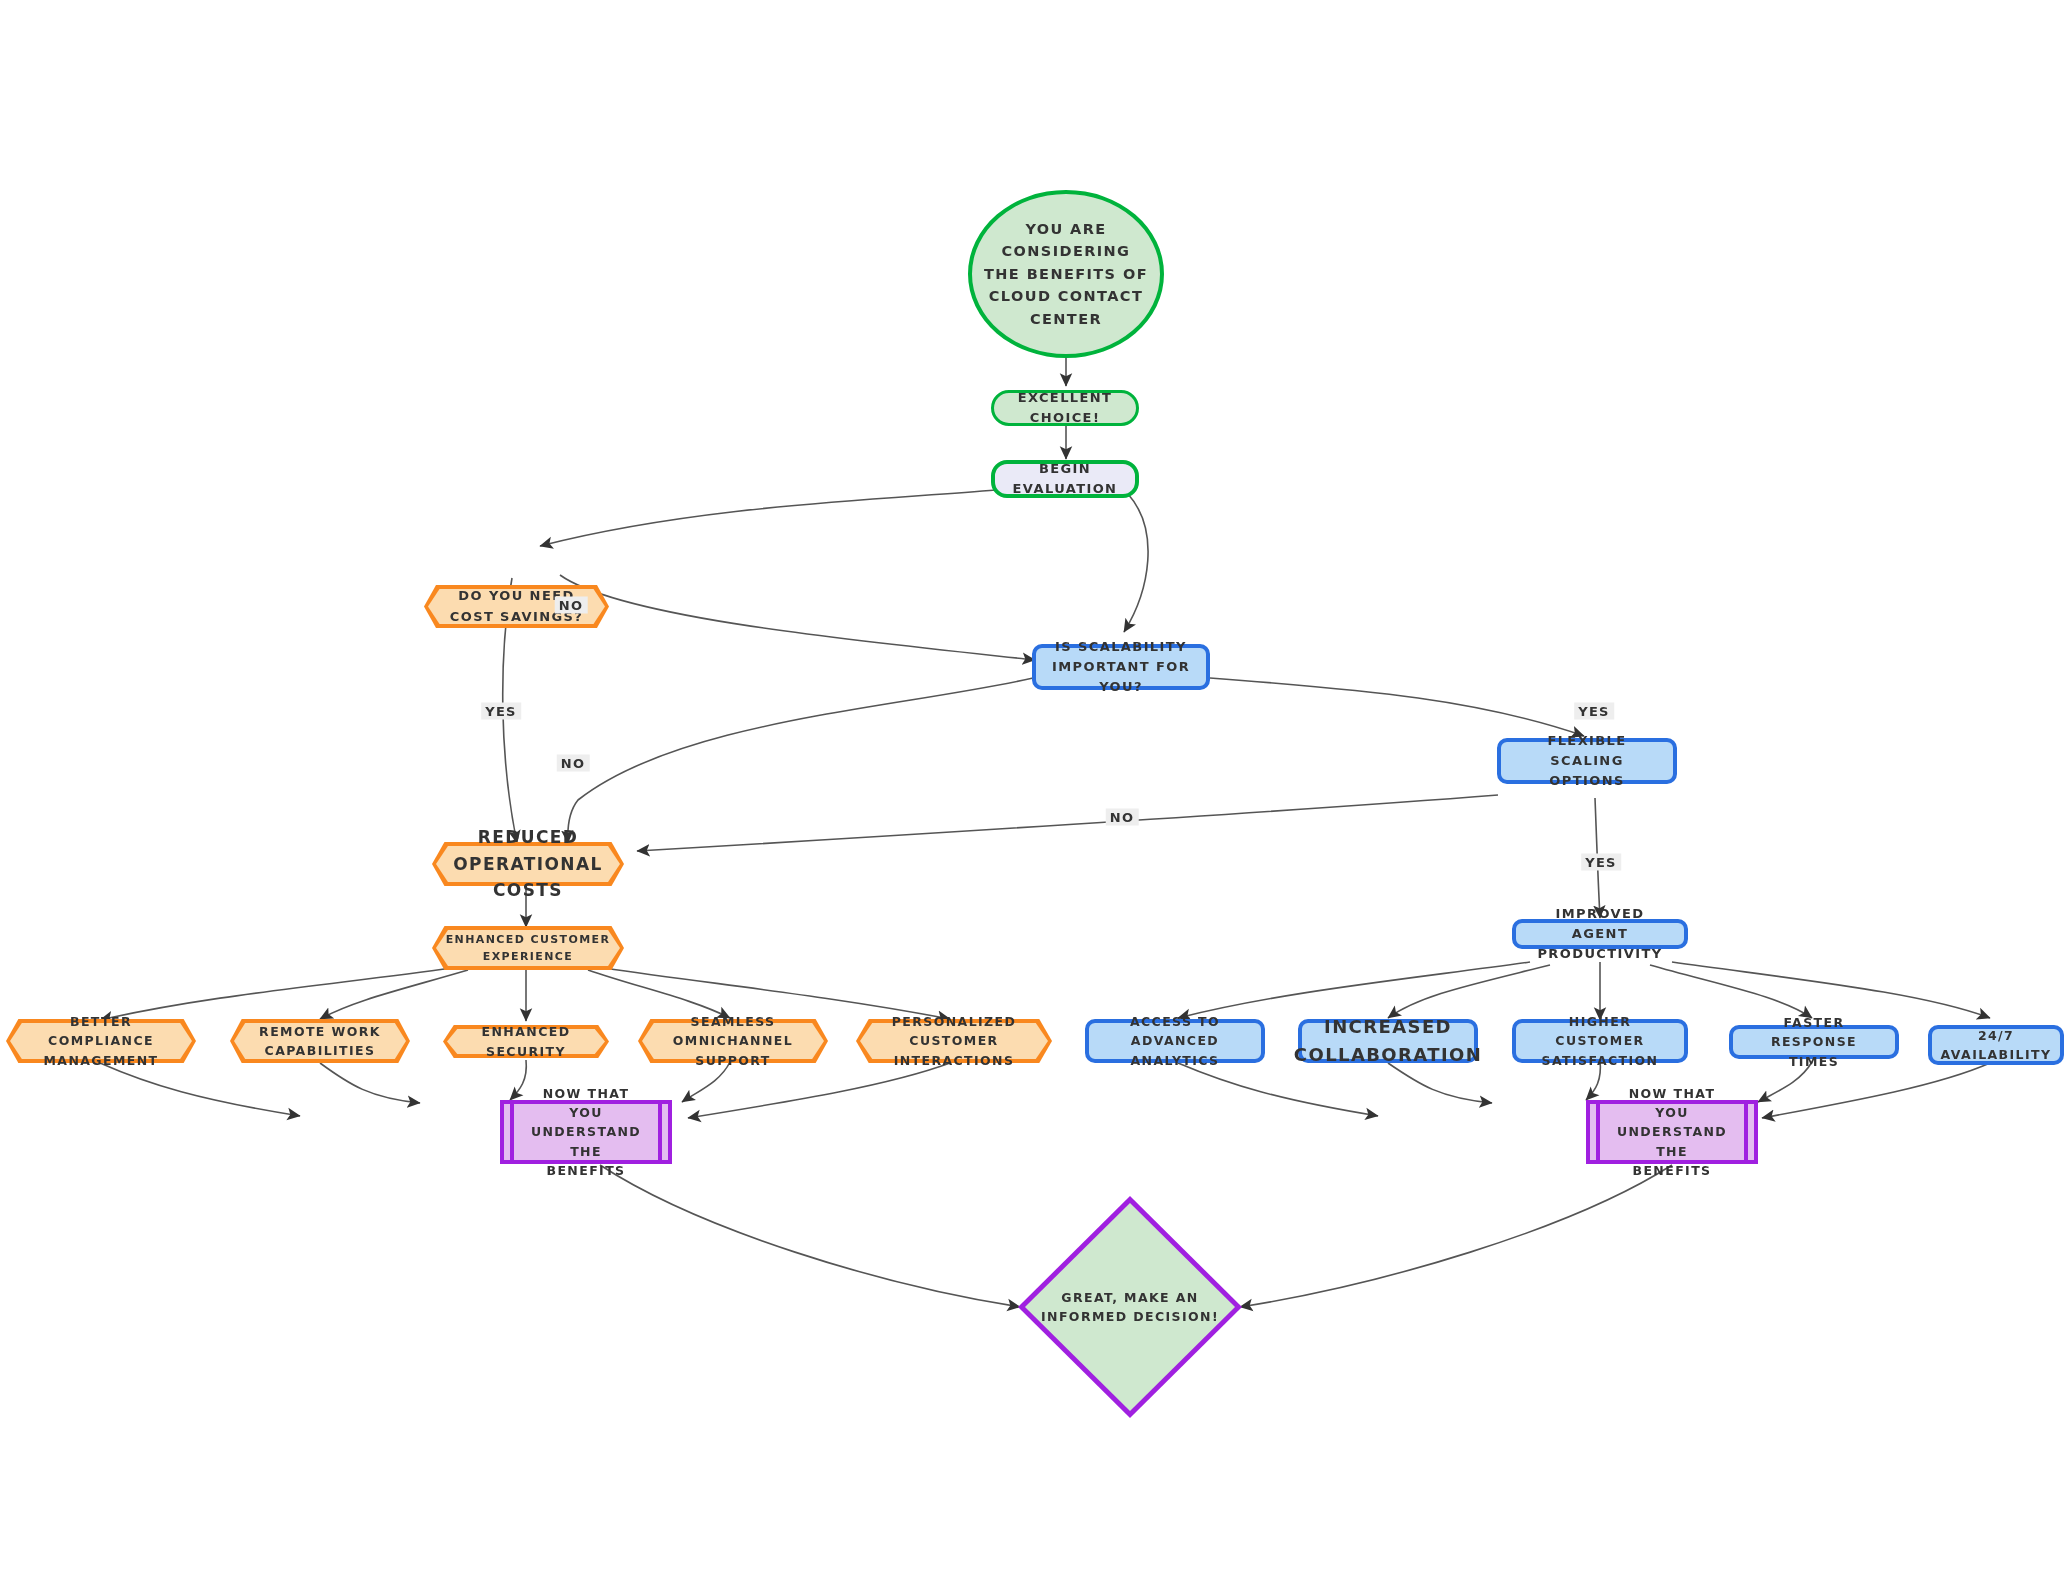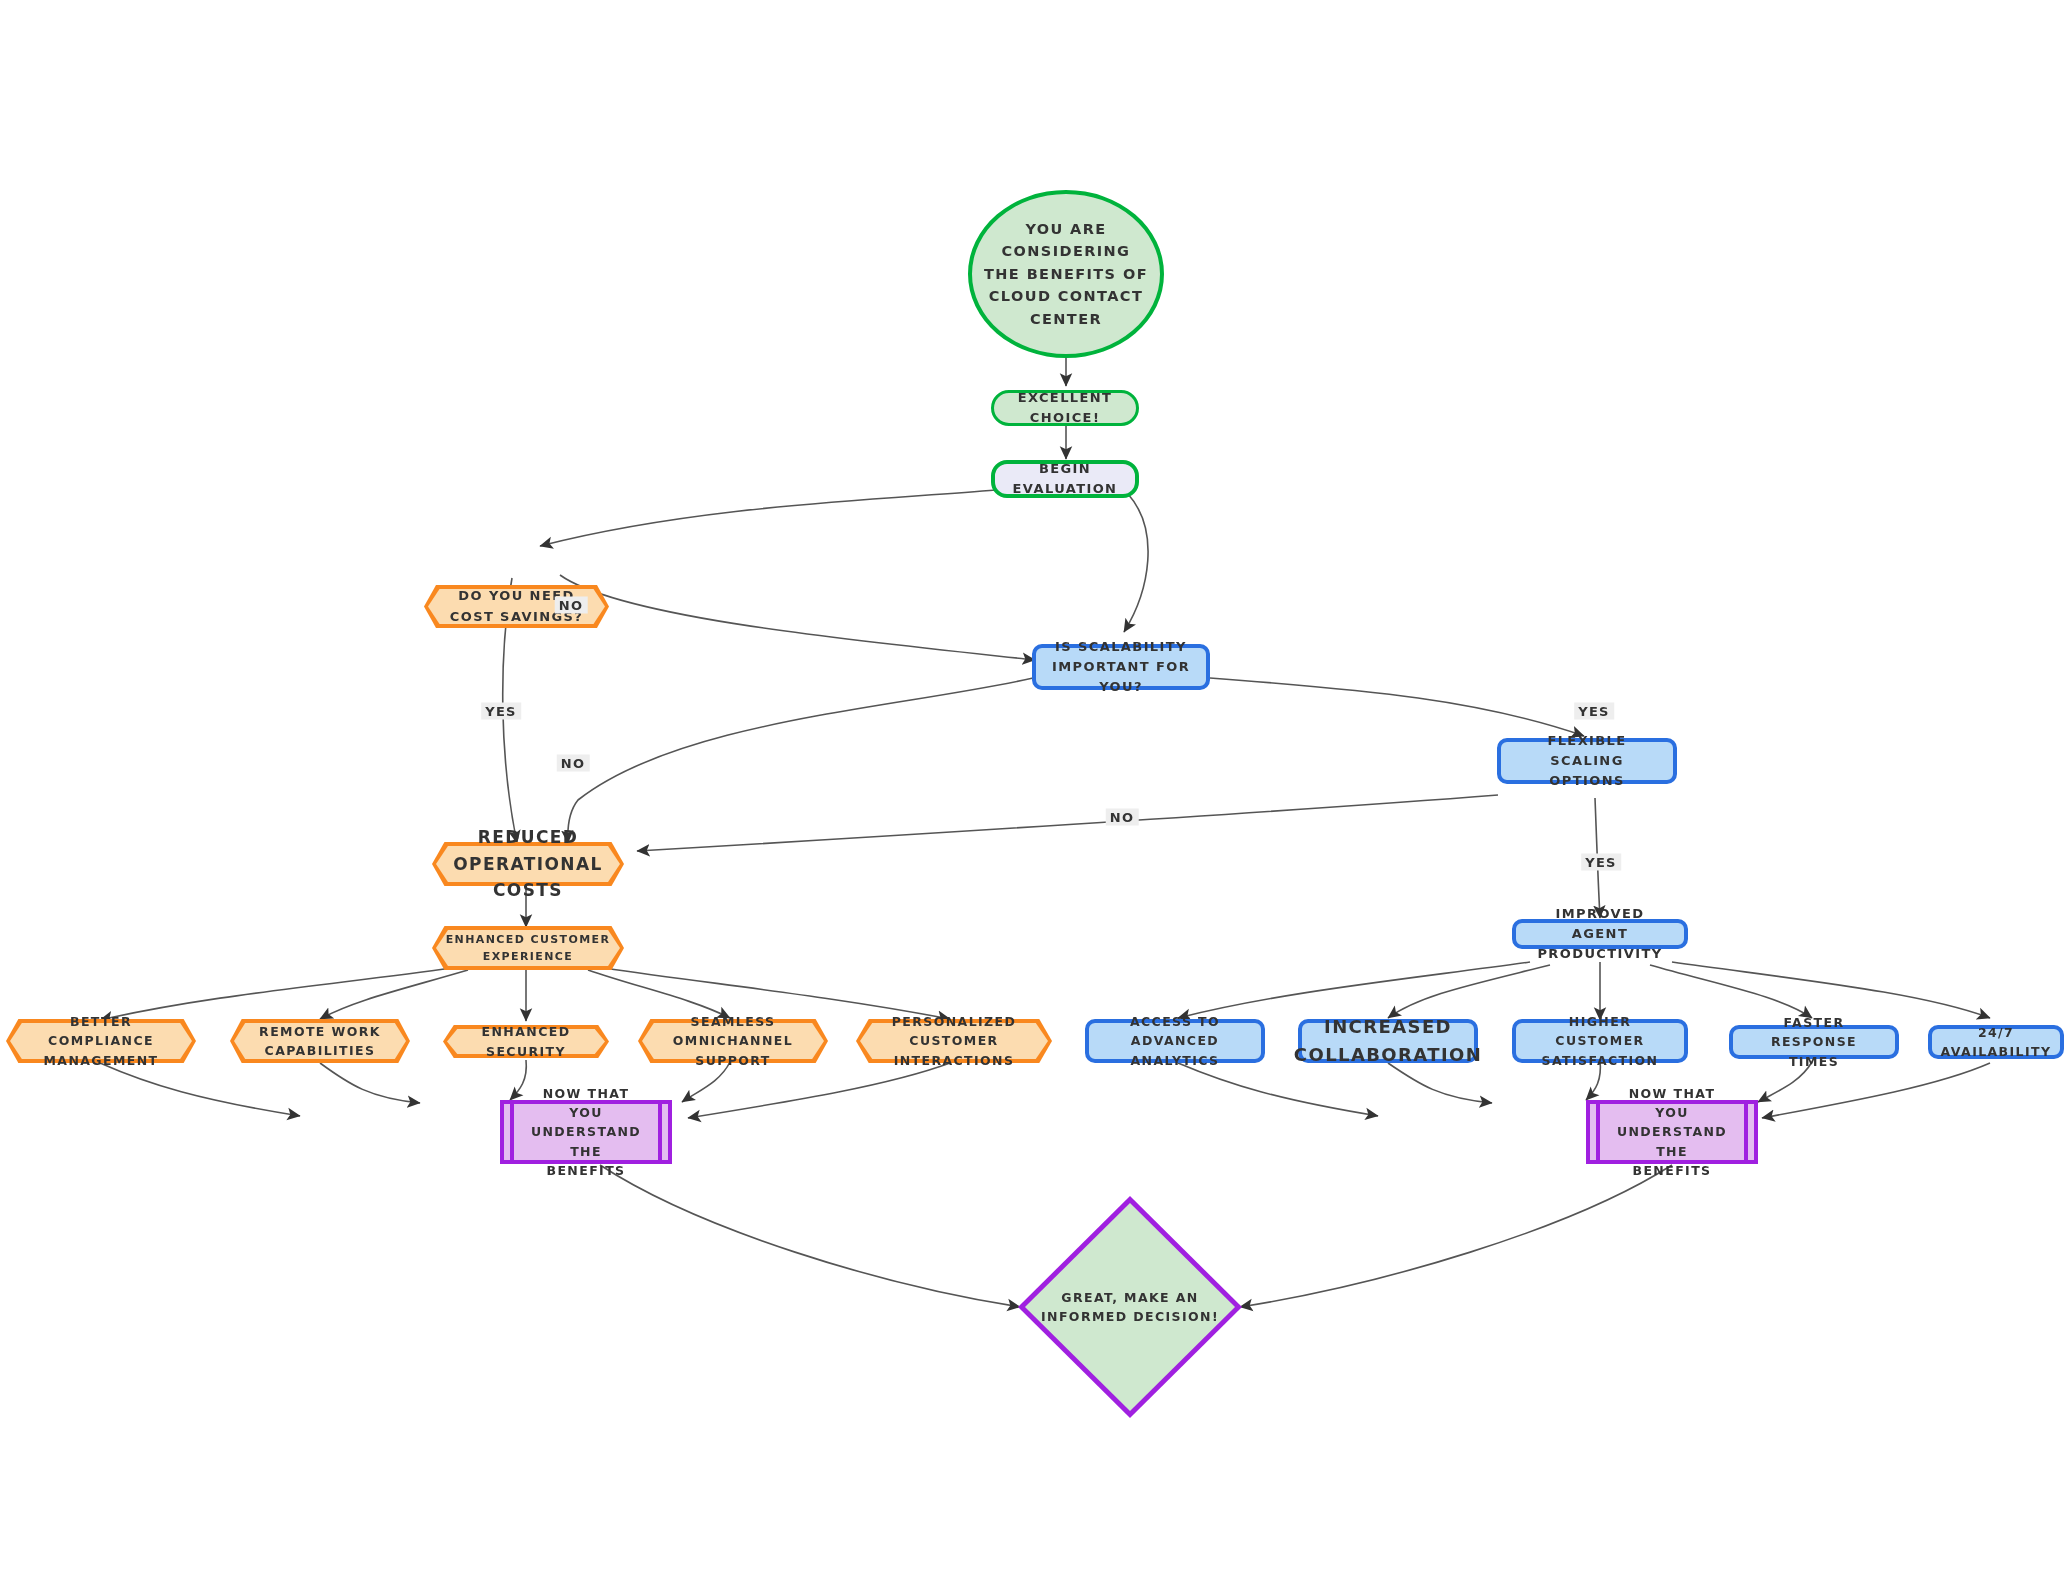--- a/index.html
+++ b/index.html
@@ -212,21 +212,21 @@
   </div>
 
   <div class="node shape-rect-blue" style="left:1512px;top:1019px;width:176px;height:44px;font-size:12.5px;">
     <span class="txt">HIGHER CUSTOMER SATISFACTION</span>
   </div>
 
   <div class="node shape-rect-blue" style="left:1729px;top:1025px;width:170px;height:34px;font-size:12.5px;">
     <span class="txt">FASTER RESPONSE TIMES</span>
   </div>
 
-  <div class="node shape-rect-blue" style="left:1928px;top:1025px;width:136px;height:34px;font-size:12.5px;">
+  <div class="node shape-rect-blue" style="left:1928px;top:1025px;width:136px;height:40px;font-size:12.5px;">
     <span class="txt">24/7 AVAILABILITY</span>
   </div>
 
   <div class="node shape-sub" style="left:500px;top:1100px;width:172px;height:64px;font-size:12.5px;position:absolute;">
     <div class="inner"></div>
     <span class="txt" style="position:relative;">NOW THAT YOU UNDERSTAND THE BENEFITS</span>
   </div>
 
   <div class="node shape-sub" style="left:1586px;top:1100px;width:172px;height:64px;font-size:12.5px;position:absolute;">
     <div class="inner"></div>

